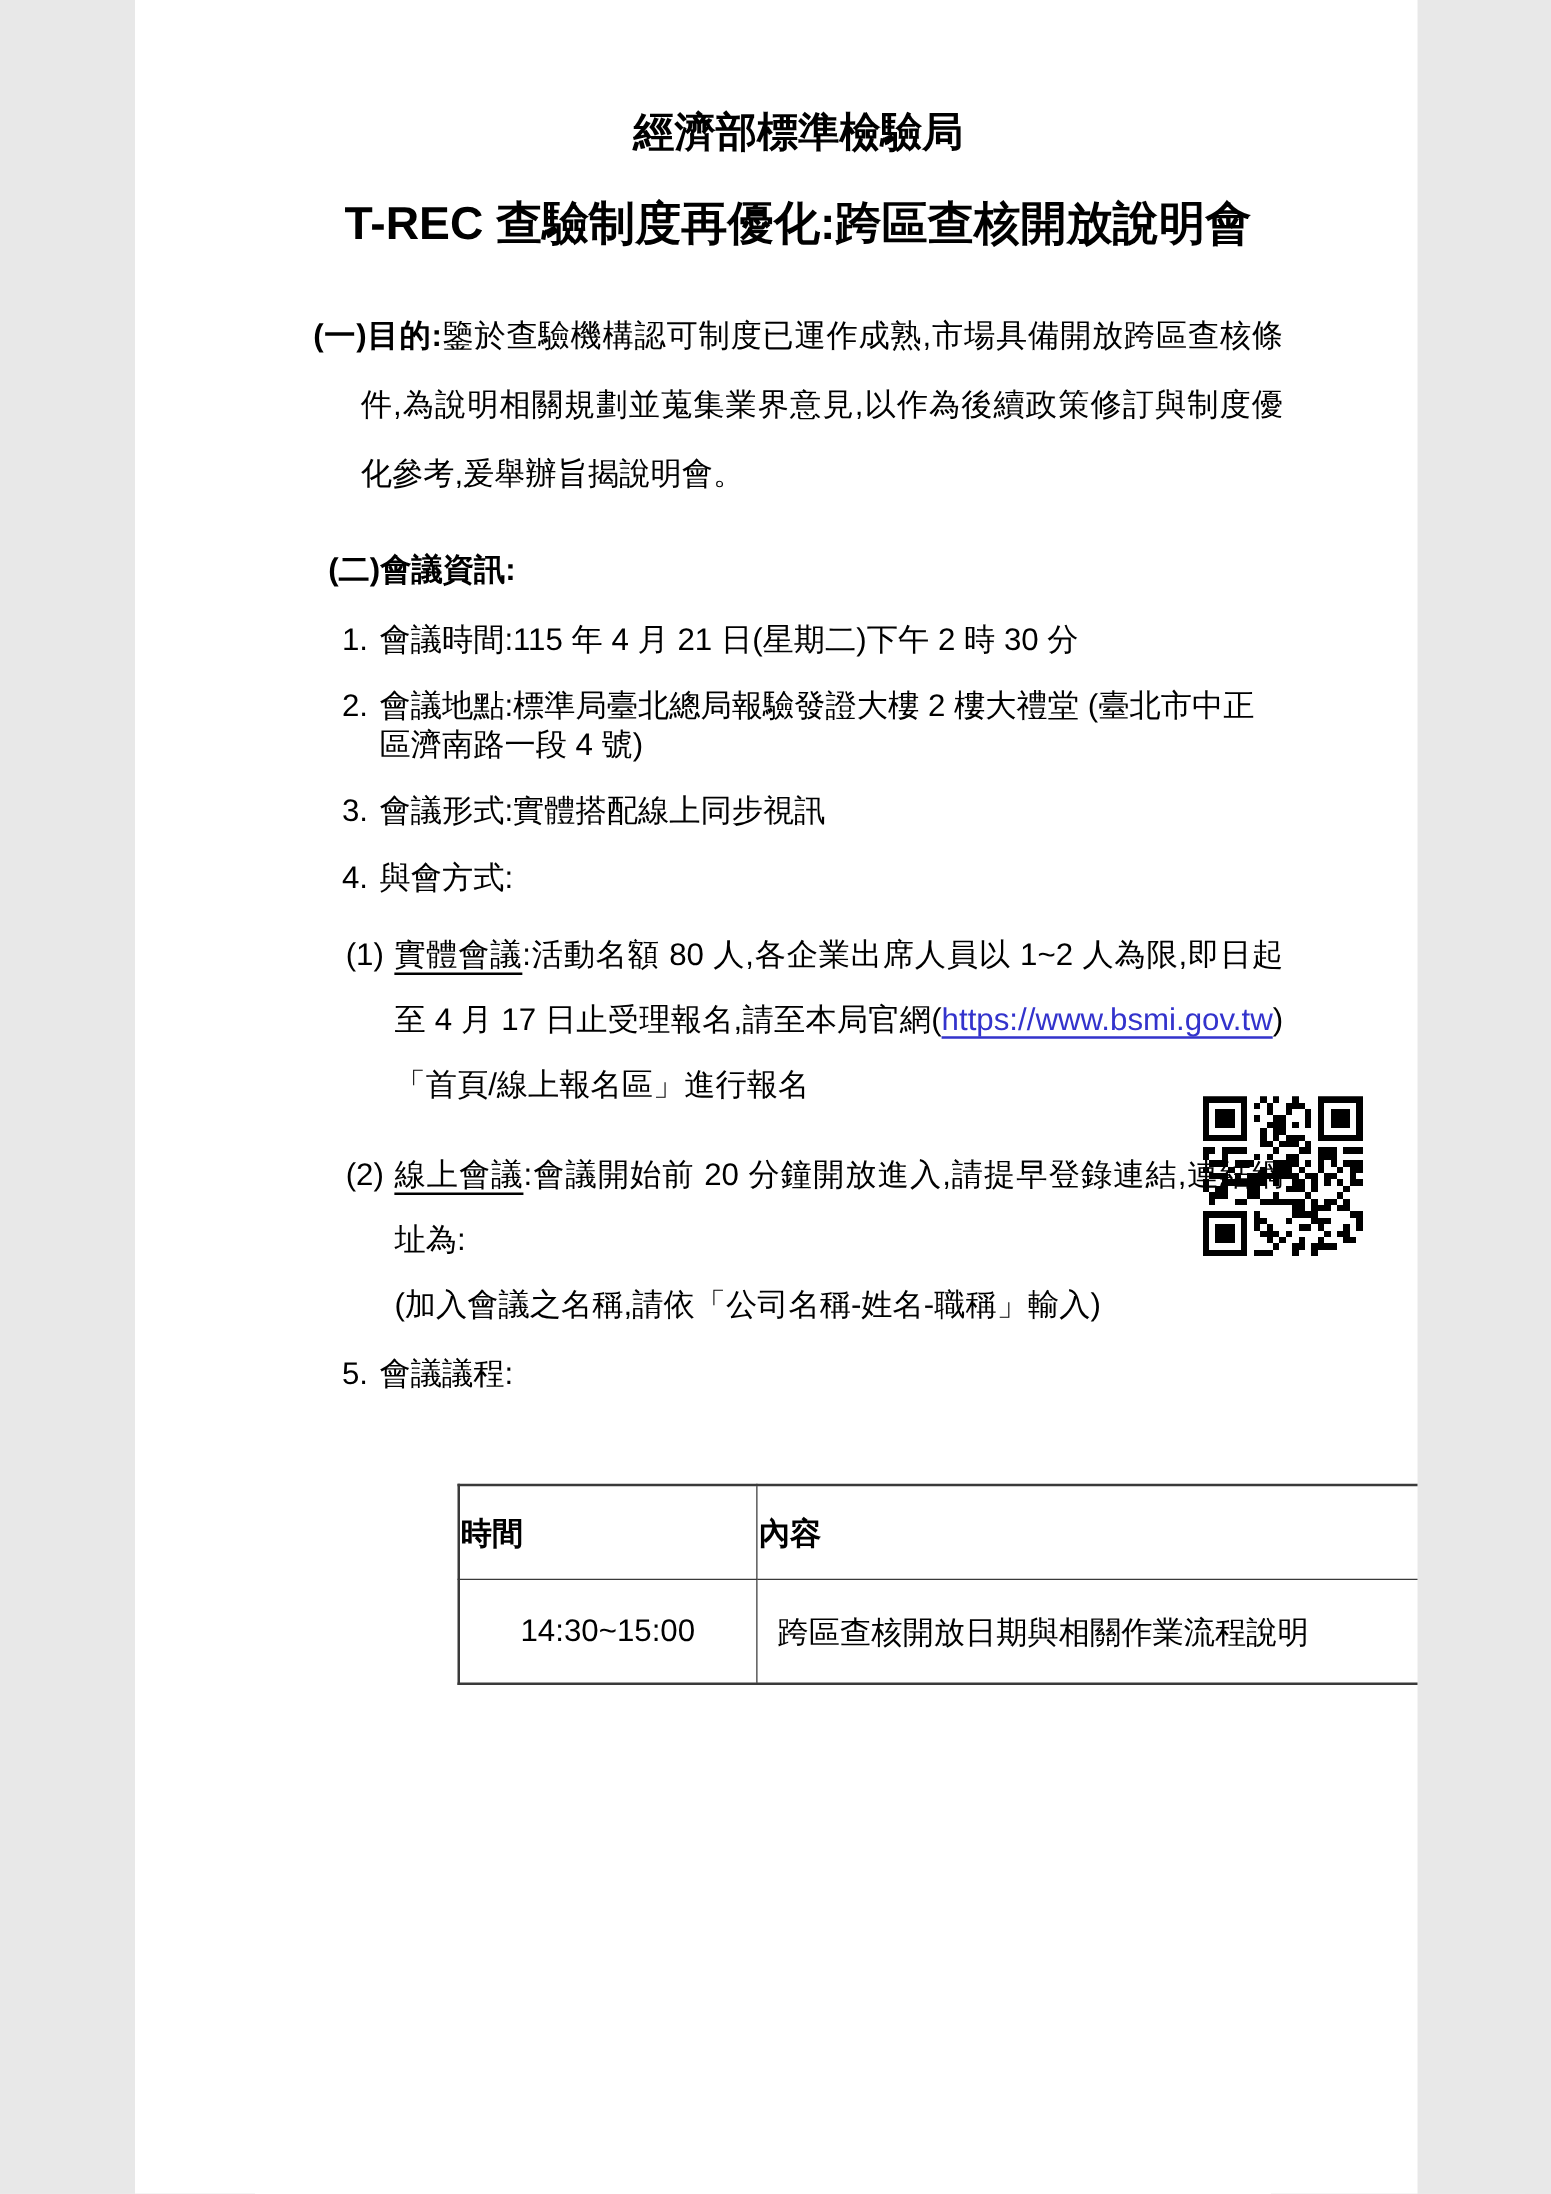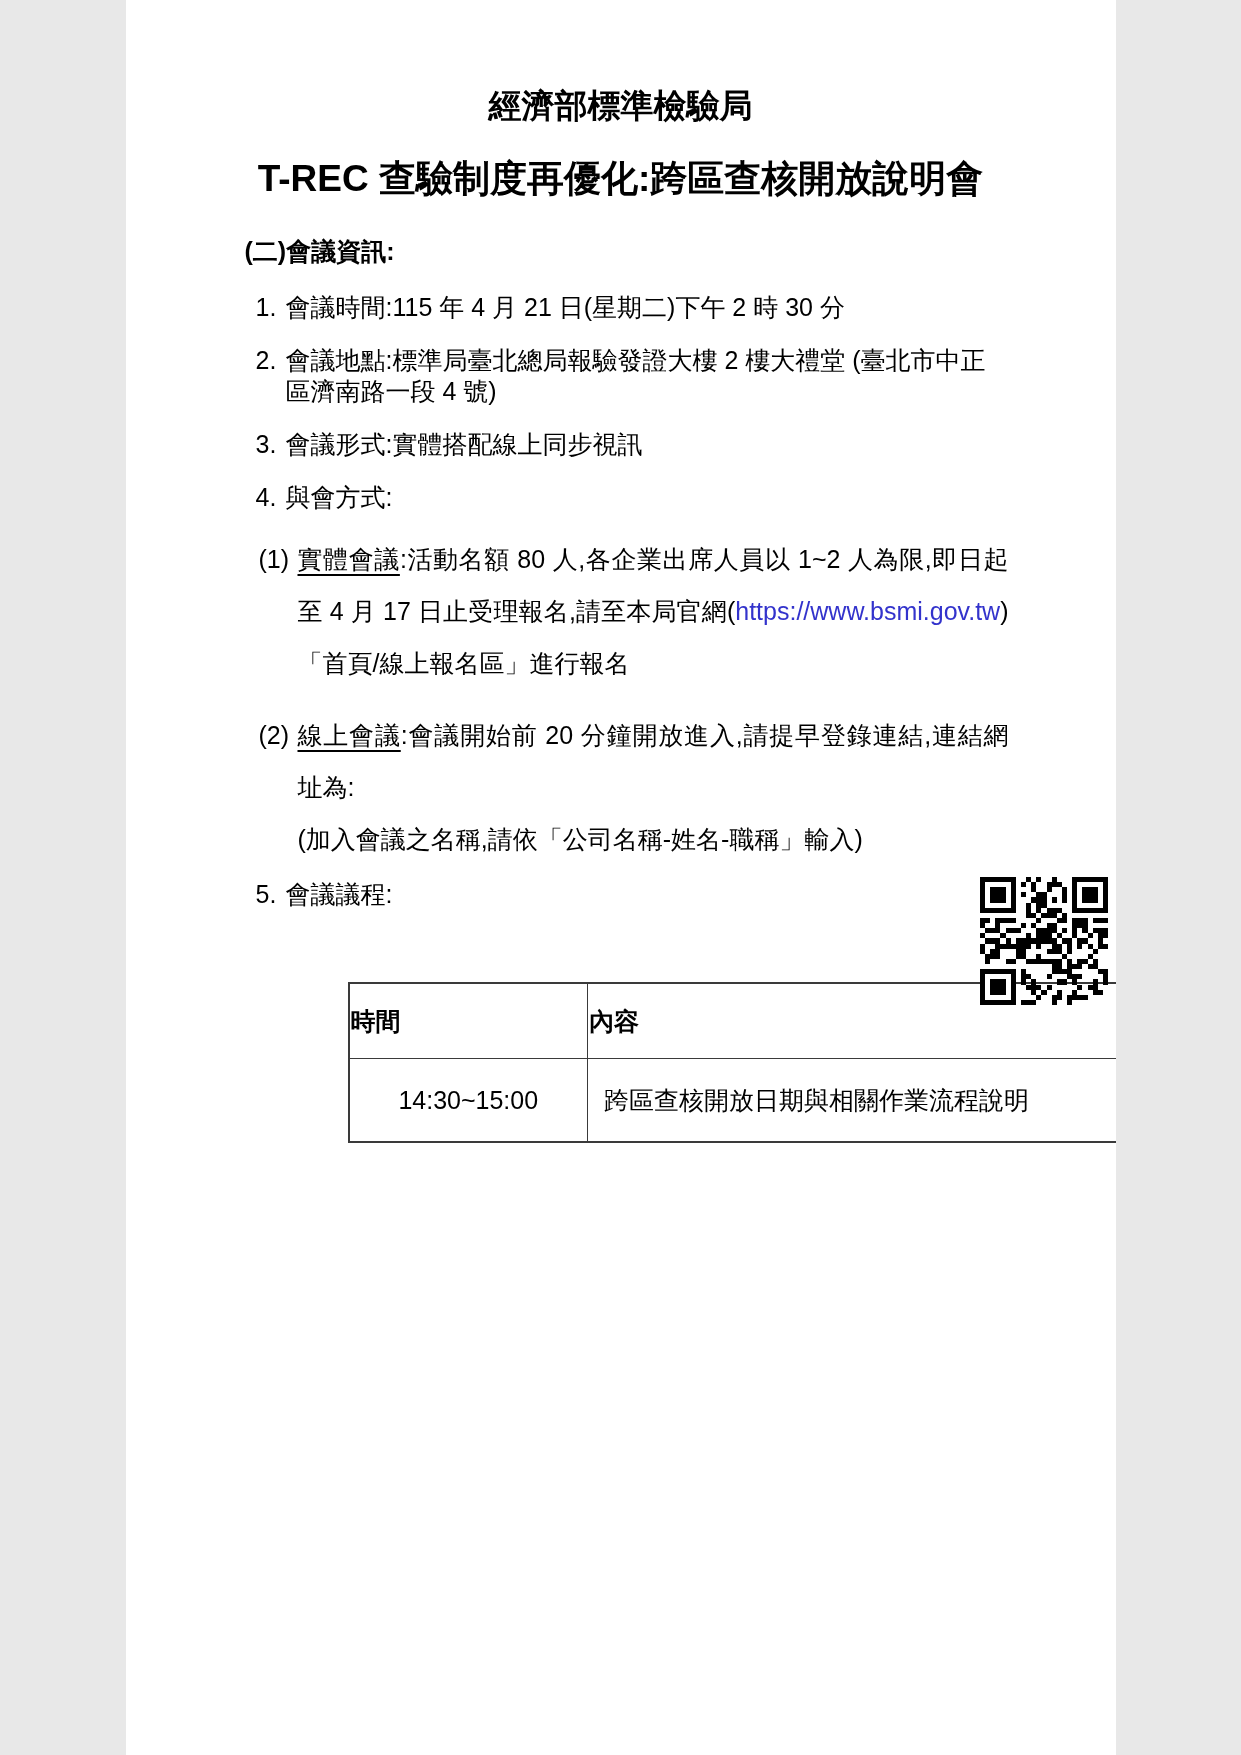--- a/index.html
+++ b/index.html
@@ -1,20 +1,20 @@
 <!DOCTYPE html>
 <html style="--link-color: #3333cc;"><head>
 <meta charset="utf-8">
 <style>
   html,body{margin:0;padding:0;background:#e8e8e8;}
   .page{
     width:990px;height:1755px;margin:0 auto;background:#ffffff;
     position:relative;color:#000;
     font-family:"Liberation Sans","DejaVu Sans",sans-serif;
-    font-size:25px;overflow:hidden;
+    font-size:25px;overflow:hidden;padding-left:36px;
   }
   .org-title{
     margin:0;padding-top:86px;text-align:center;
     font-size:33px;line-height:40px;font-weight:bold;
   }
   .doc-title{
     margin:30px 0 0;text-align:center;
     font-size:37px;line-height:46px;font-weight:bold;
   }
   .content{padding:0 107px;}
@@ -33,21 +33,21 @@
   .item .num{flex:0 0 30px;}
   .item .txt{flex:1;}
   .subitem{
     display:flex;margin-top:20px;line-height:52px;
     padding-left:26px;
   }
   .subitem .num{flex:0 0 39px;}
   .subitem .txt{flex:1;text-align:justify;}
   .subline{padding-left:65px;line-height:52px;}
   .sub-label{text-decoration:underline;text-underline-offset:6px;}
-  a.doc-link{color:var(--link-color,#3333cc);text-underline-offset:5px;cursor:pointer;}
+  a.doc-link{color:var(--link-color,#3333cc);text-decoration:underline;text-underline-offset:5px;cursor:pointer;}
   .agenda-label{margin-top:14px;}
   .agenda-table{
     border-collapse:collapse;margin:72px 0 0 115px;
     width:827px;table-layout:fixed;
     border:2px solid #3a3a3a;
   }
   .agenda-table th,.agenda-table td{
     border:1px solid #3a3a3a;font-size:25px;vertical-align:middle;
   }
   .agenda-table th{font-weight:bold;text-align:left;height:72px;}
@@ -63,20 +63,21 @@
 </head>
 <body>
 
 <div class="page">
 
   <h1 class="org-title">經濟部標準檢驗局</h1>
   <h2 class="doc-title">T-REC 查驗制度再優化:跨區查核開放說明會</h2>
 
   <div class="content">
 
+    <p class="purpose"><span class="lead">(一)目的:</span><span>鑒於查驗機構認可制度已運作成熟,市場具備開放跨區查核條件,為說明相關規劃並蒐集業界意見,以作為後續政策修訂與制度優化參考,爰舉辦旨揭說明會。</span></p>
 
     <div class="section-heading">(二)會議資訊:</div>
 
     <div class="item">
       <span class="num">1.</span>
       <span class="txt">會議時間:115 年 4 月 21 日(星期二)下午 2 時 30 分</span>
     </div>
     <div class="item">
       <span class="num">2.</span>
       <span class="txt">會議地點:標準局臺北總局報驗發證大樓 2 樓大禮堂 (臺北市中正區濟南路一段 4 號)</span>

